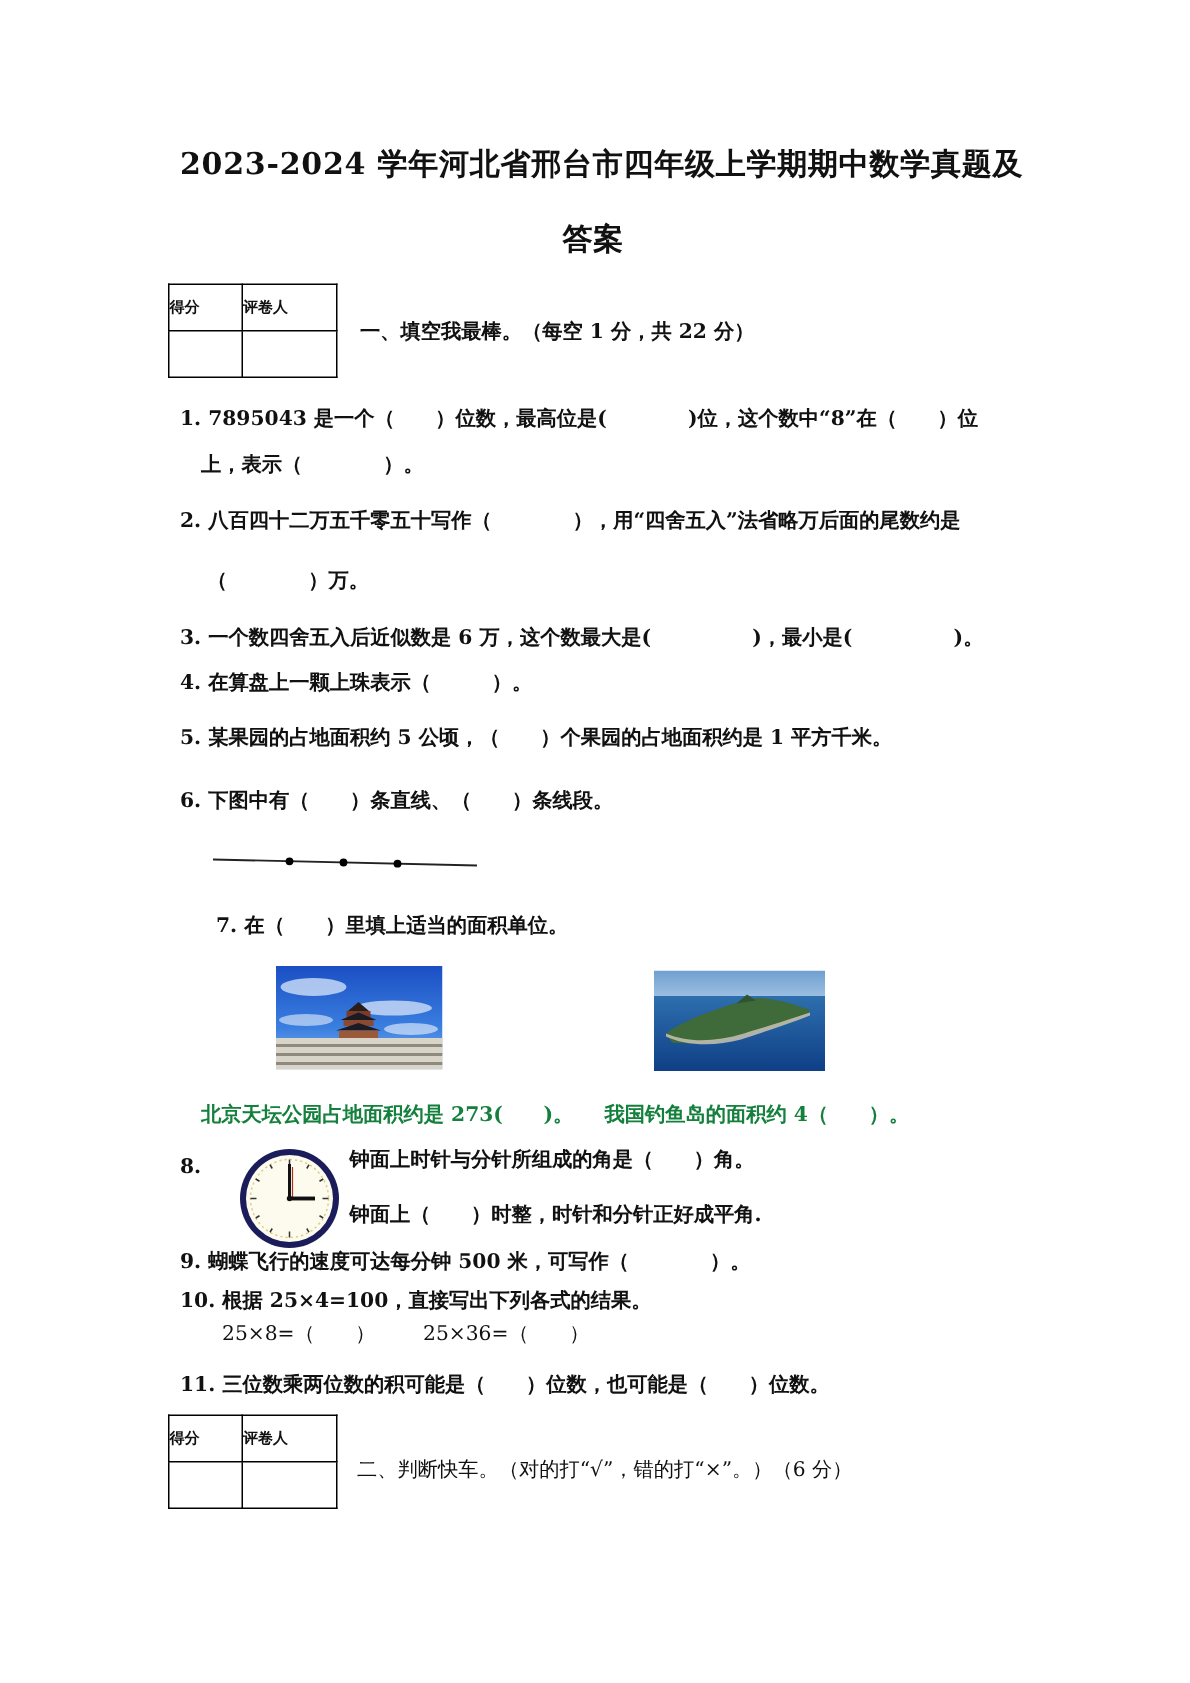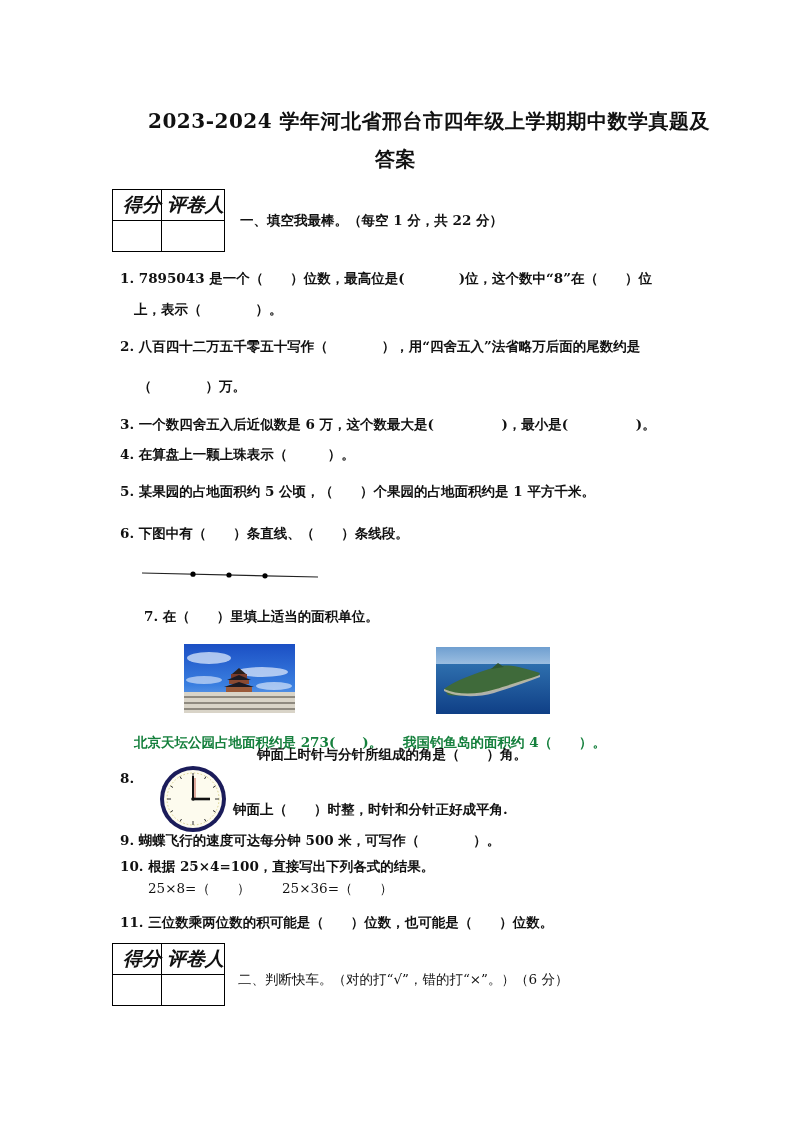--- a/index.html
+++ b/index.html
@@ -3,30 +3,30 @@
 <meta charset="utf-8">
 <style>
   html, body { margin:0; padding:0; background:#ffffff; }
   body { width:793px; height:1122px; position:relative; overflow:hidden;
          font-family:"DejaVu Serif","Liberation Serif",serif; color:#111; }
   .abs { position:absolute; white-space:nowrap; }
   .title { font-size:20px; font-weight:bold; letter-spacing:0.5px; }
   .q { font-size:13.5px; font-weight:bold; }
   .q-light { font-size:13.5px; font-weight:bold; color:#15803d; }
   .score-table { position:absolute; border-collapse:collapse; }
-  .score-table td { border:1.5px solid #000; width:48px; height:30px; text-align:right;
-                    font-size:19px; font-weight:bold; padding:0;font-style:italic; }
+  .score-table td { border:1.5px solid #000; width:48px; height:30px; text-align:left;
+                    font-size:10px; font-weight:bold; padding:0; }
   .score-table td.wide { width:62px; }
   .photo { position:absolute; overflow:hidden; }
   .clock { position:absolute; }
 </style>
 </head>
 <body>
 
-<div class="abs title" style="left:120px; top:108px;margin-left:28px;">2023-2024 学年河北省邢台市四年级上学期期中数学真题及</div>
+<div class="abs title" style="left:120px; top:96px;">2023-2024 学年河北省邢台市四年级上学期期中数学真题及</div>
 <div class="abs title" style="left:375px; top:146px;">答案</div>
 
 <table class="score-table" style="left:112px; top:189px;">
   <tbody>
       <tr>
     <td>得分</td>
     <td class="wide">评卷人</td>
   </tr>
   <tr>
     <td></td>
@@ -122,21 +122,21 @@
     <line x1="22" y1="57.5" x2="23.5" y2="55"></line>
     <line x1="12.5" y1="48" x2="15" y2="46.5"></line>
     <line x1="12.5" y1="22" x2="15" y2="23.5"></line>
     <line x1="22" y1="12.5" x2="23.5" y2="15"></line>
   </g>
   <line x1="35" y1="35" x2="35" y2="12" stroke="#111" stroke-width="2"></line>
   <line x1="37" y1="35" x2="37" y2="14" stroke="#b03020" stroke-width="0.8"></line>
   <line x1="35" y1="35" x2="52" y2="35" stroke="#111" stroke-width="2.6"></line>
   <circle cx="35" cy="35" r="1.8" fill="#111"></circle>
 </svg>
-<div class="abs q" style="left:233px; top:746px;margin-left:24px;">钟面上时针与分针所组成的角是（　　）角。</div>
+<div class="abs q" style="left:233px; top:764px;">钟面上时针与分针所组成的角是（　　）角。</div>
 <div class="abs q" style="left:233px; top:801px;">钟面上（　　）时整，时针和分针正好成平角.</div>
 
 <div class="abs q" style="left:120px; top:832px;">9.  蝴蝶飞行的速度可达每分钟 500 米，可写作（　　　　）。</div>
 
 <div class="abs q" style="left:120px; top:858px;">10.  根据 25×4=100，直接写出下列各式的结果。</div>
 <div class="abs q" style="left:148px; top:880px; font-weight:normal;">25×8=（　　）</div>
 <div class="abs q" style="left:282px; top:880px; font-weight:normal;">25×36=（　　）</div>
 
 <div class="abs q" style="left:120px; top:914px;">11.  三位数乘两位数的积可能是（　　）位数，也可能是（　　）位数。</div>
 

